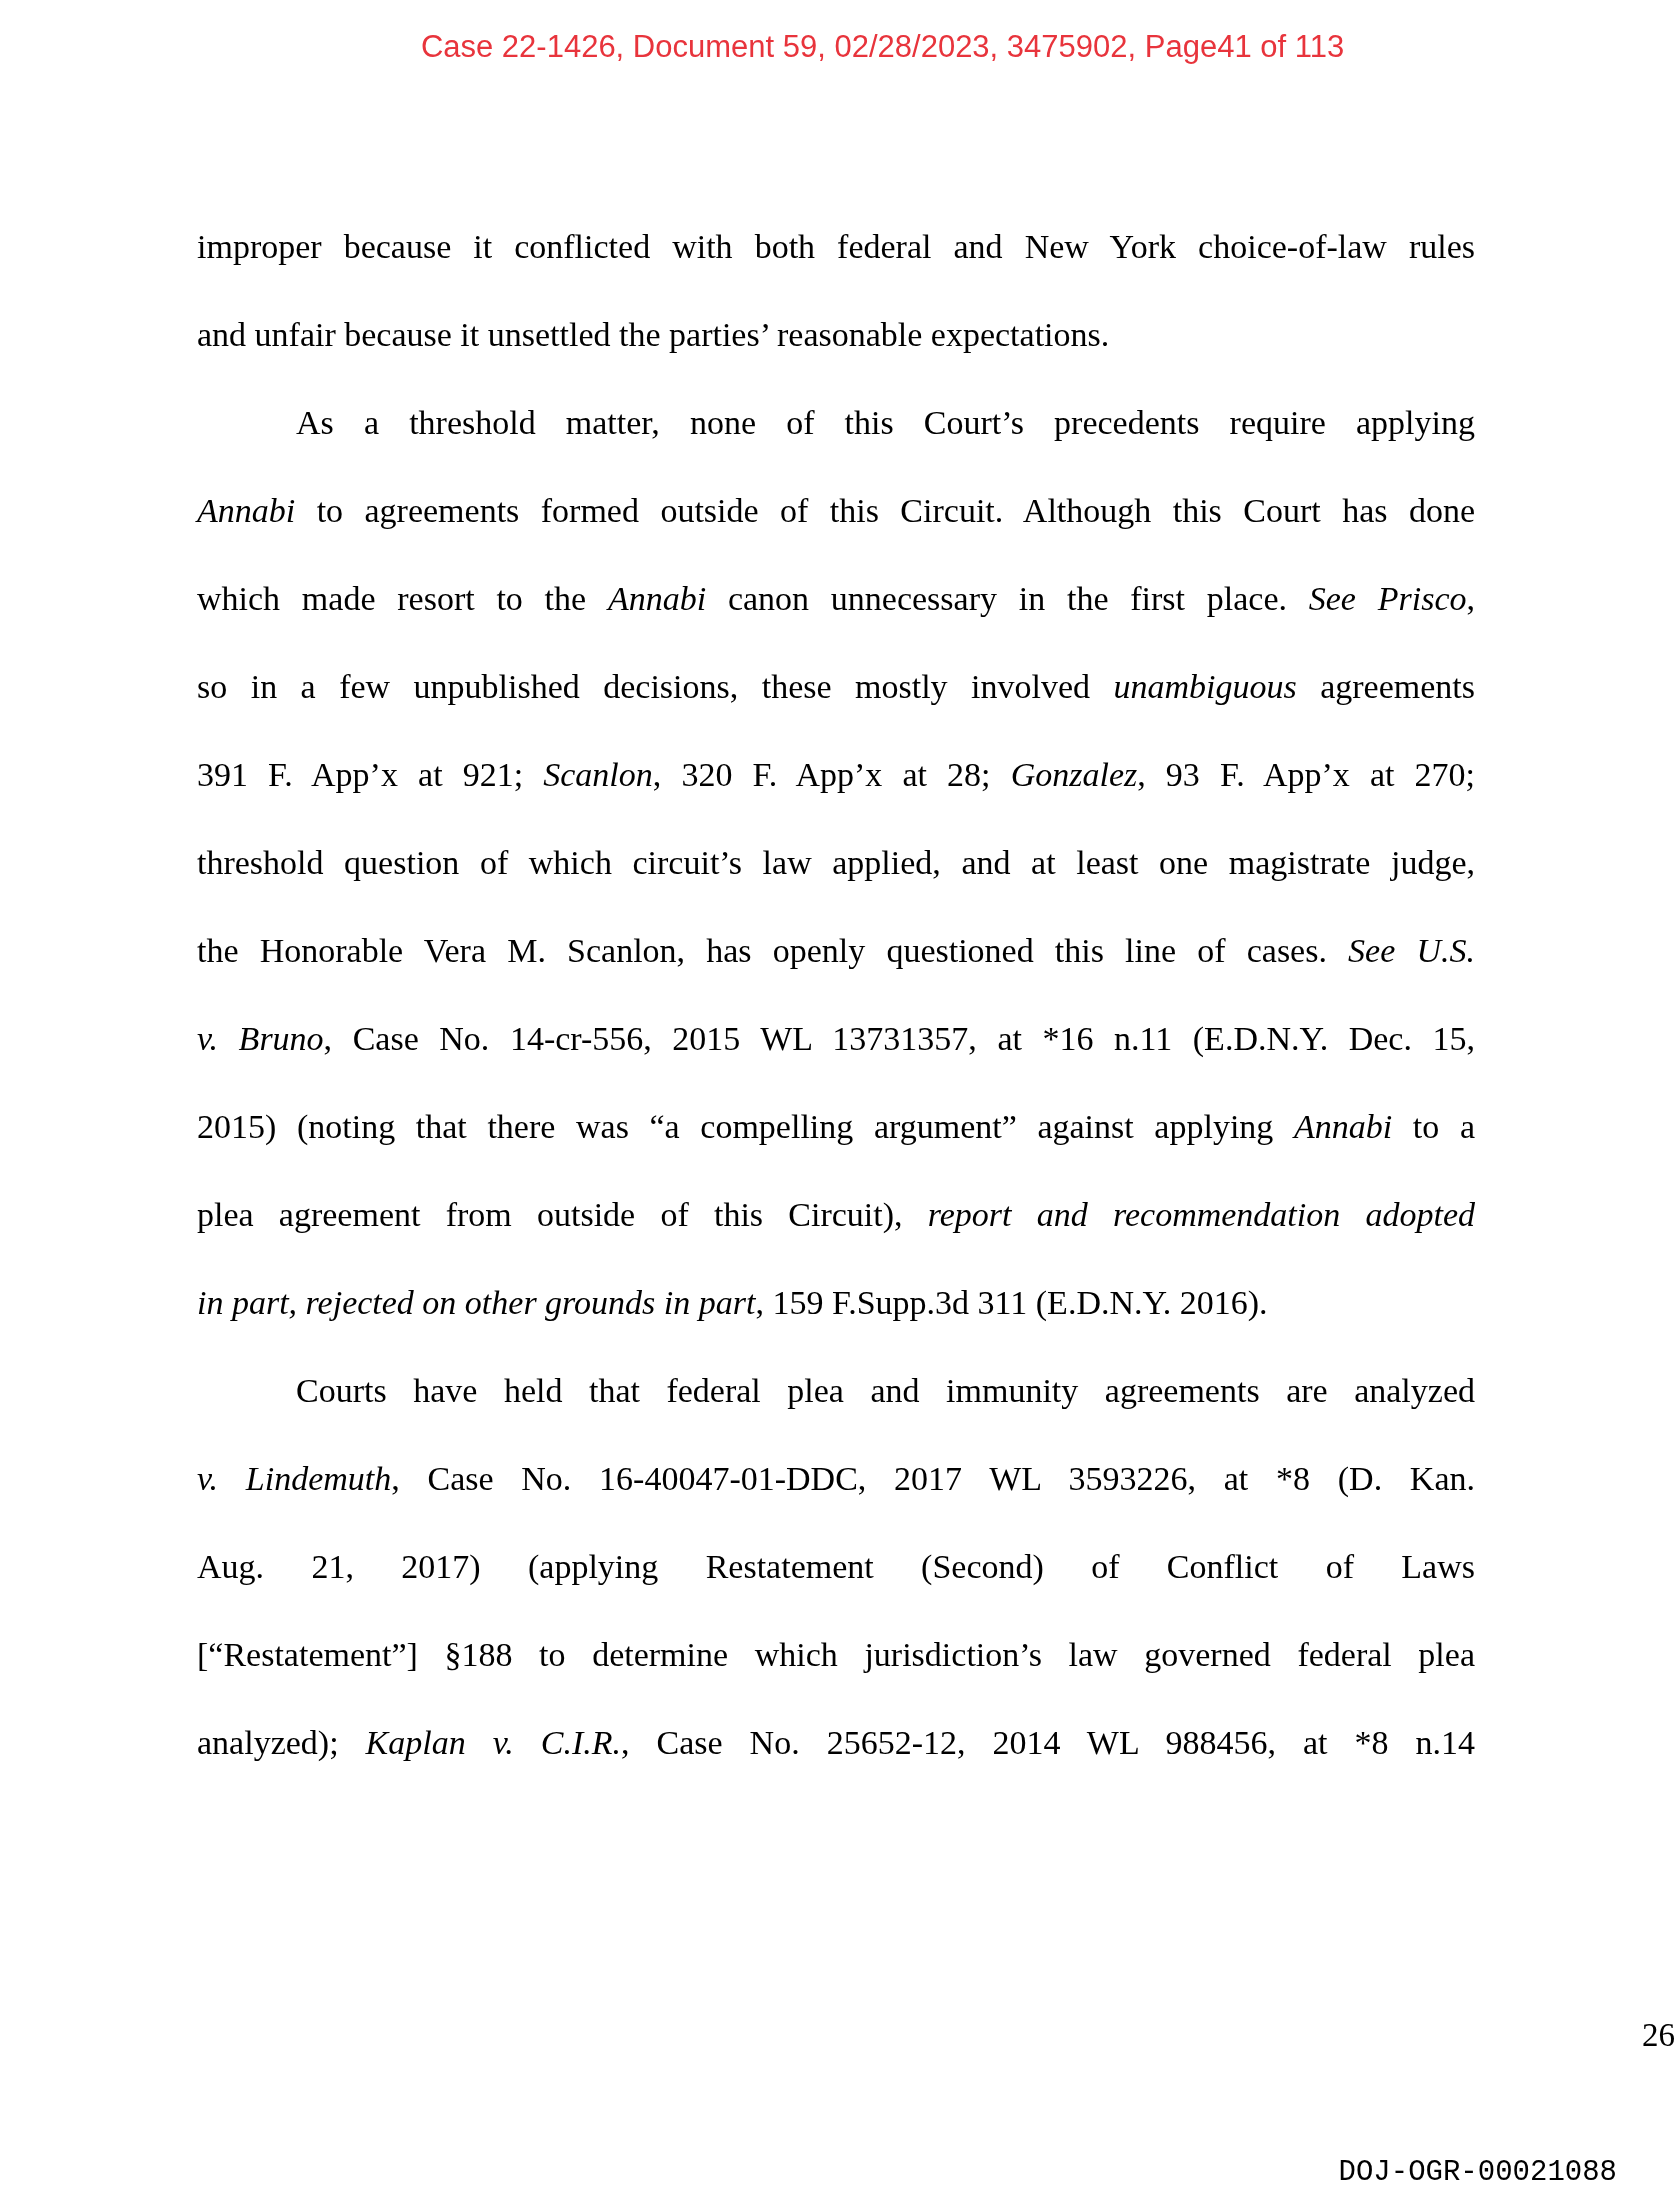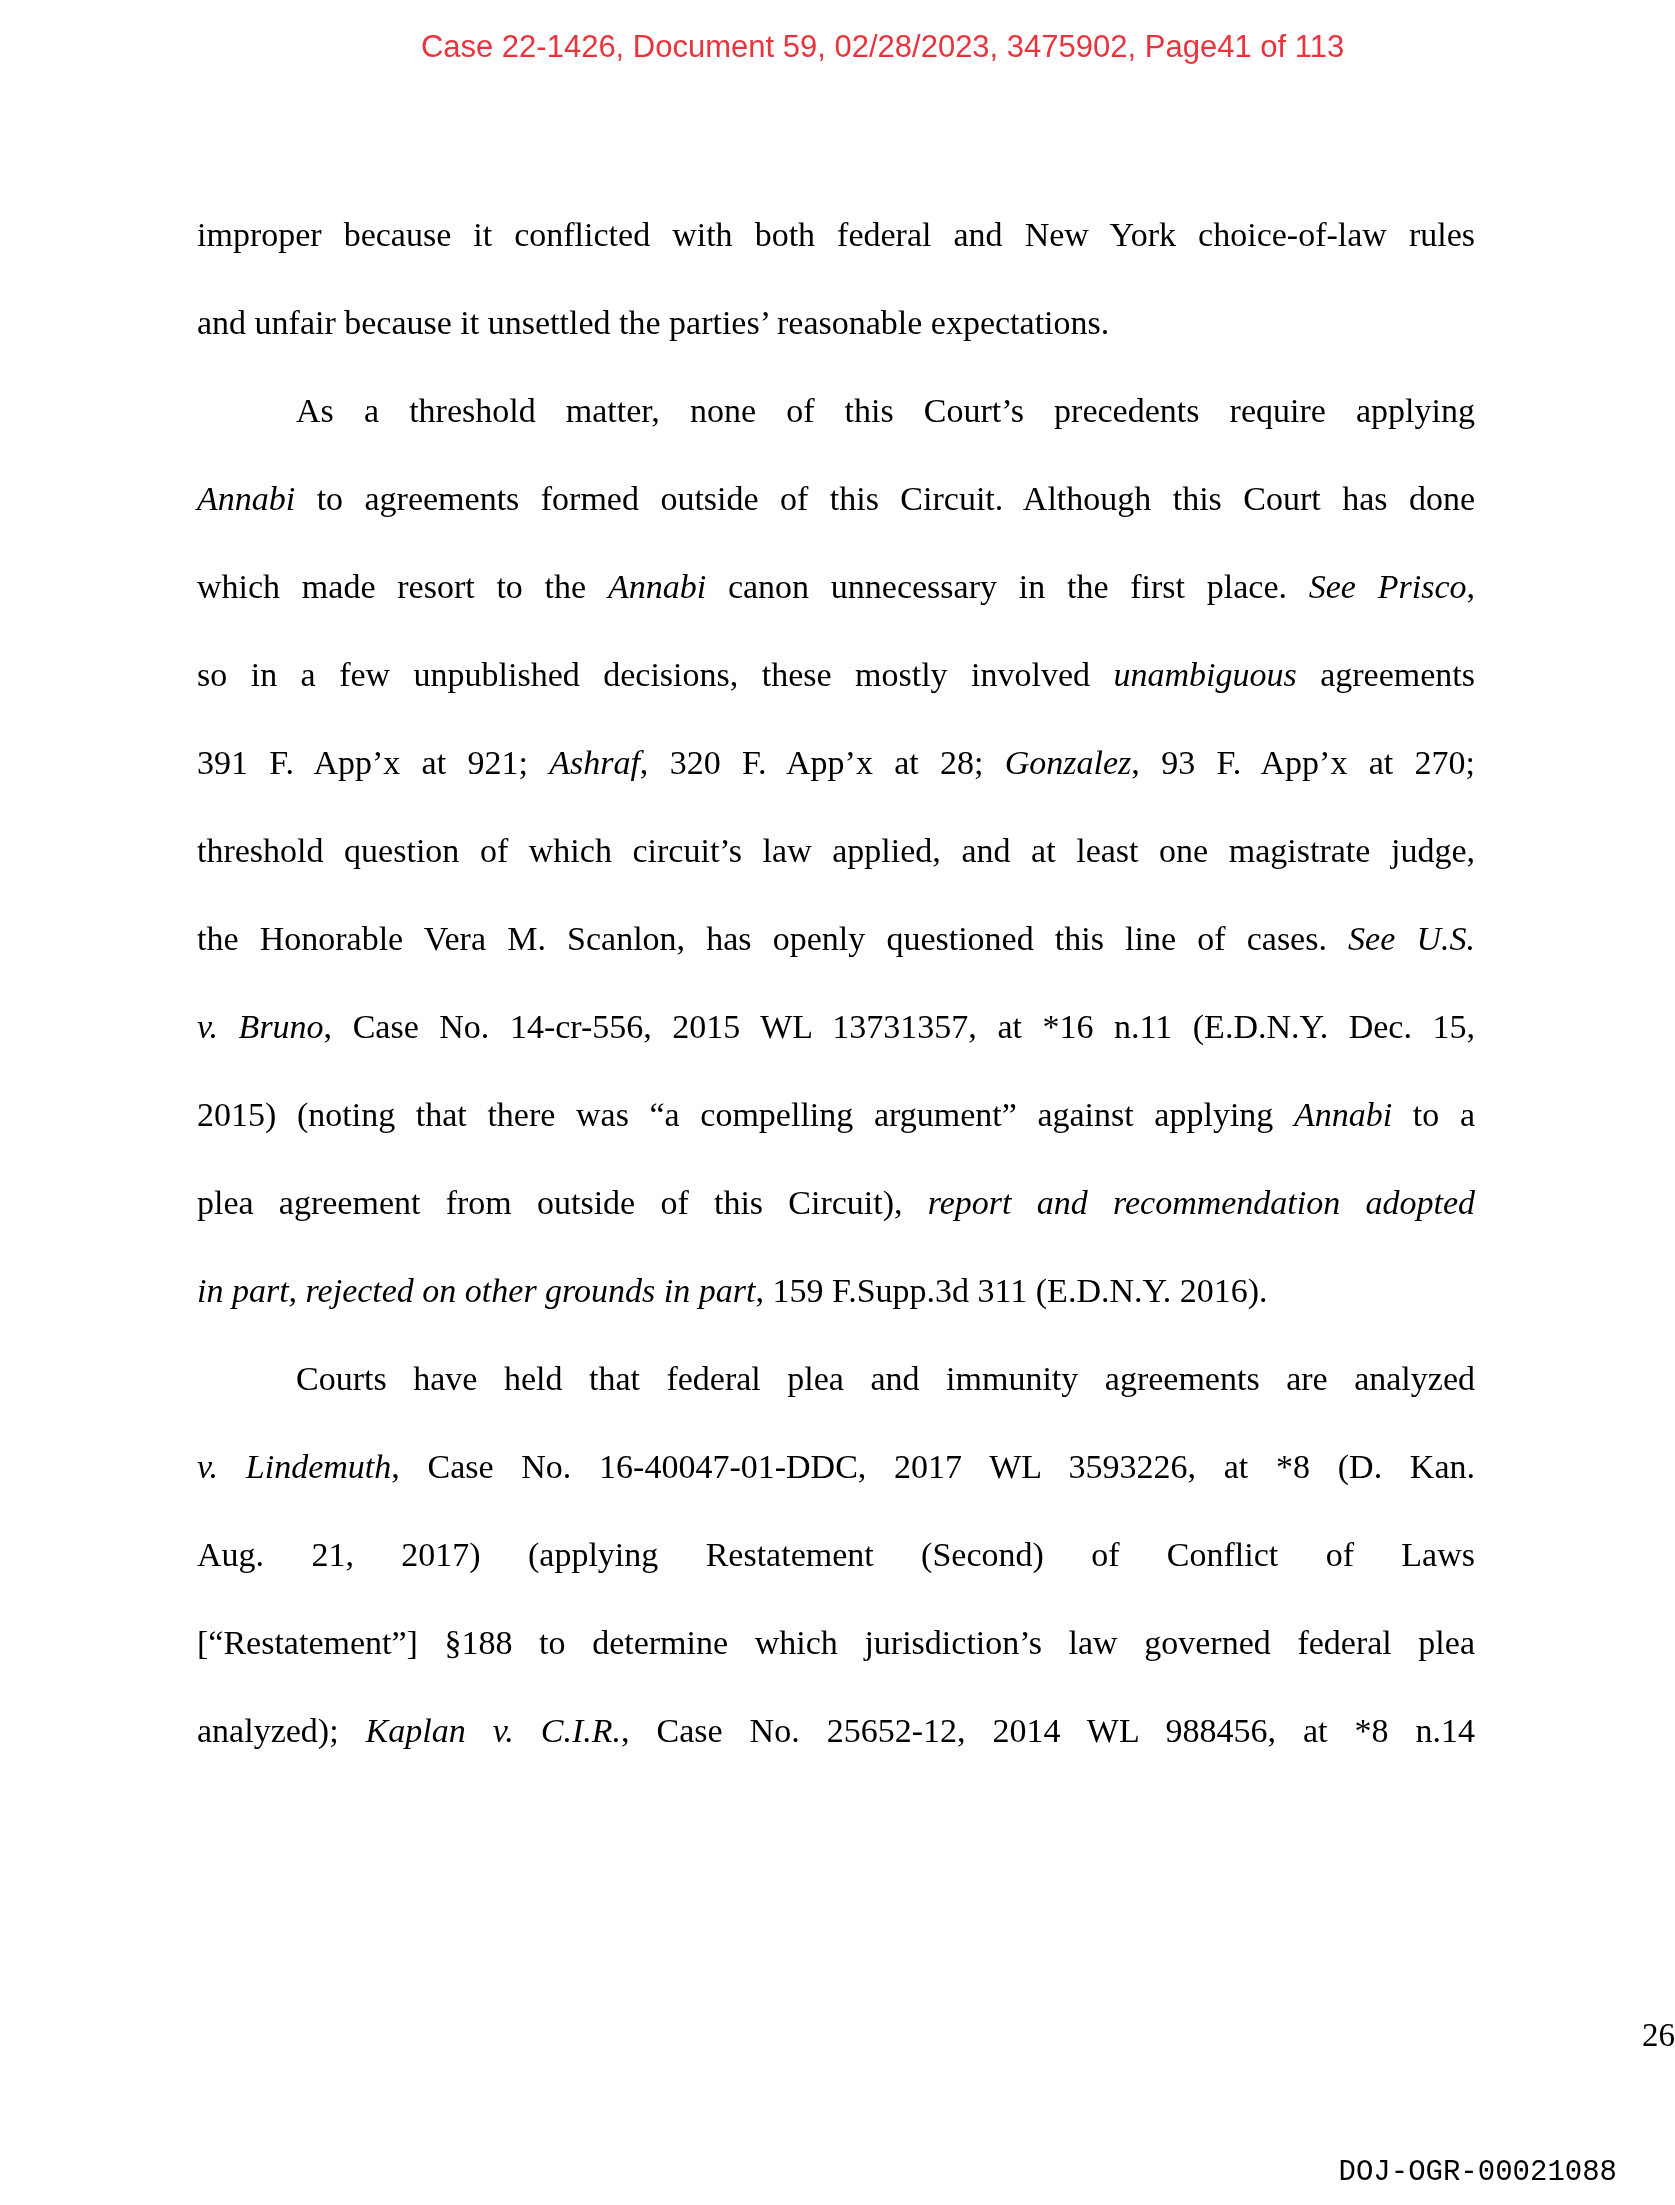--- a/index.html
+++ b/index.html
@@ -4,21 +4,21 @@
 <style>
   html, body { margin: 0; padding: 0; background: #ffffff; }
   body { width: 1675px; height: 2205px; position: relative; overflow: hidden; }
   .header {
     position: absolute; top: 29px; left: 0; width: 1675px; text-align: center;
     font-family: "Liberation Sans", sans-serif; font-size: 31px; color: #e8343c;
     letter-spacing: 0px;
     margin-left: 45px;
   }
   .body-text {
-    position: absolute; left: 197px; top: 191px; width: 1278px;
+    position: absolute; left: 197px; top: 203px; width: 1278px;
     font-family: "Liberation Serif", serif; font-size: 34px; line-height: 88px;
     color: #000; text-align: justify;
   }
   .line { display: block; text-align: justify; text-align-last: justify; white-space: nowrap; }
   .line.last { text-align-last: left; }
   .para { display: block; }
   i { font-style: italic; }
   .page-number {
     position: absolute; top: 2017px; left: 0; width: 1675px; text-align: right;
     font-family: "Liberation Serif", serif; font-size: 33px; color: #000;
@@ -36,21 +36,21 @@
 <div class="body-text" id="body-text">
     <div class="para">
       <span class="line"><span>improper because it conflicted with both federal and New York choice-of-law rules</span></span>
       <span class="line last"><span>and unfair because it unsettled the parties’ reasonable expectations.</span></span>
     </div>
     <div class="para">
       <span class="line" style="padding-left: 99px;"><span>As a threshold matter, none of this Court’s precedents require applying</span></span>
       <span class="line"><i>Annabi</i><span> to agreements formed outside of this Circuit.  Although this Court has done</span></span>
       <span class="line" style="word-spacing: 0px;"><span>which made resort to the </span><i>Annabi</i><span> canon unnecessary in the first place.  </span><i>See Prisco</i><span>,</span></span>
       <span class="line" style="word-spacing: 0px;"><span>so in a few unpublished decisions, these mostly involved </span><i>unambiguous</i><span> agreements</span></span>
-      <span class="line"><span>391 F. App’x at 921; </span><i>Ashraf</i><span>, 320 F. App’x at 28; </span><i>Gonzalez</i><span>, 93 F. App’x at 270;</span></span>
+      <span class="line"><span>391 F. App’x at 921; </span><i>Scanlon</i><span>, 320 F. App’x at 28; </span><i>Gonzalez</i><span>, 93 F. App’x at 270;</span></span>
       <span class="line"><span>threshold question of which circuit’s law applied, and at least one magistrate judge,</span></span>
       <span class="line"><span>the Honorable Vera M. Scanlon, has openly questioned this line of cases.  </span><i>See U.S.</i></span>
       <span class="line" style="word-spacing: 0px;"><i>v. Bruno</i><span>, Case No. 14-cr-556, 2015 WL 13731357, at *16 n.11 (E.D.N.Y. Dec. 15,</span></span>
       <span class="line"><span>2015) (noting that there was “a compelling argument” against applying </span><i>Annabi</i><span> to a</span></span>
       <span class="line" style="word-spacing: 0px;"><span>plea agreement from outside of this Circuit), </span><i>report and recommendation adopted</i></span>
       <span class="line last"><i>in part, rejected on other grounds in part</i><span>, 159 F.Supp.3d 311 (E.D.N.Y. 2016).</span></span>
     </div>
     <div class="para">
       <span class="line" style="padding-left: 99px;"><span>Courts have held that federal plea and immunity agreements are analyzed</span></span>
       <span class="line"><i>v. Lindemuth</i><span>, Case No. 16-40047-01-DDC, 2017 WL 3593226, at *8 (D. Kan.</span></span>

